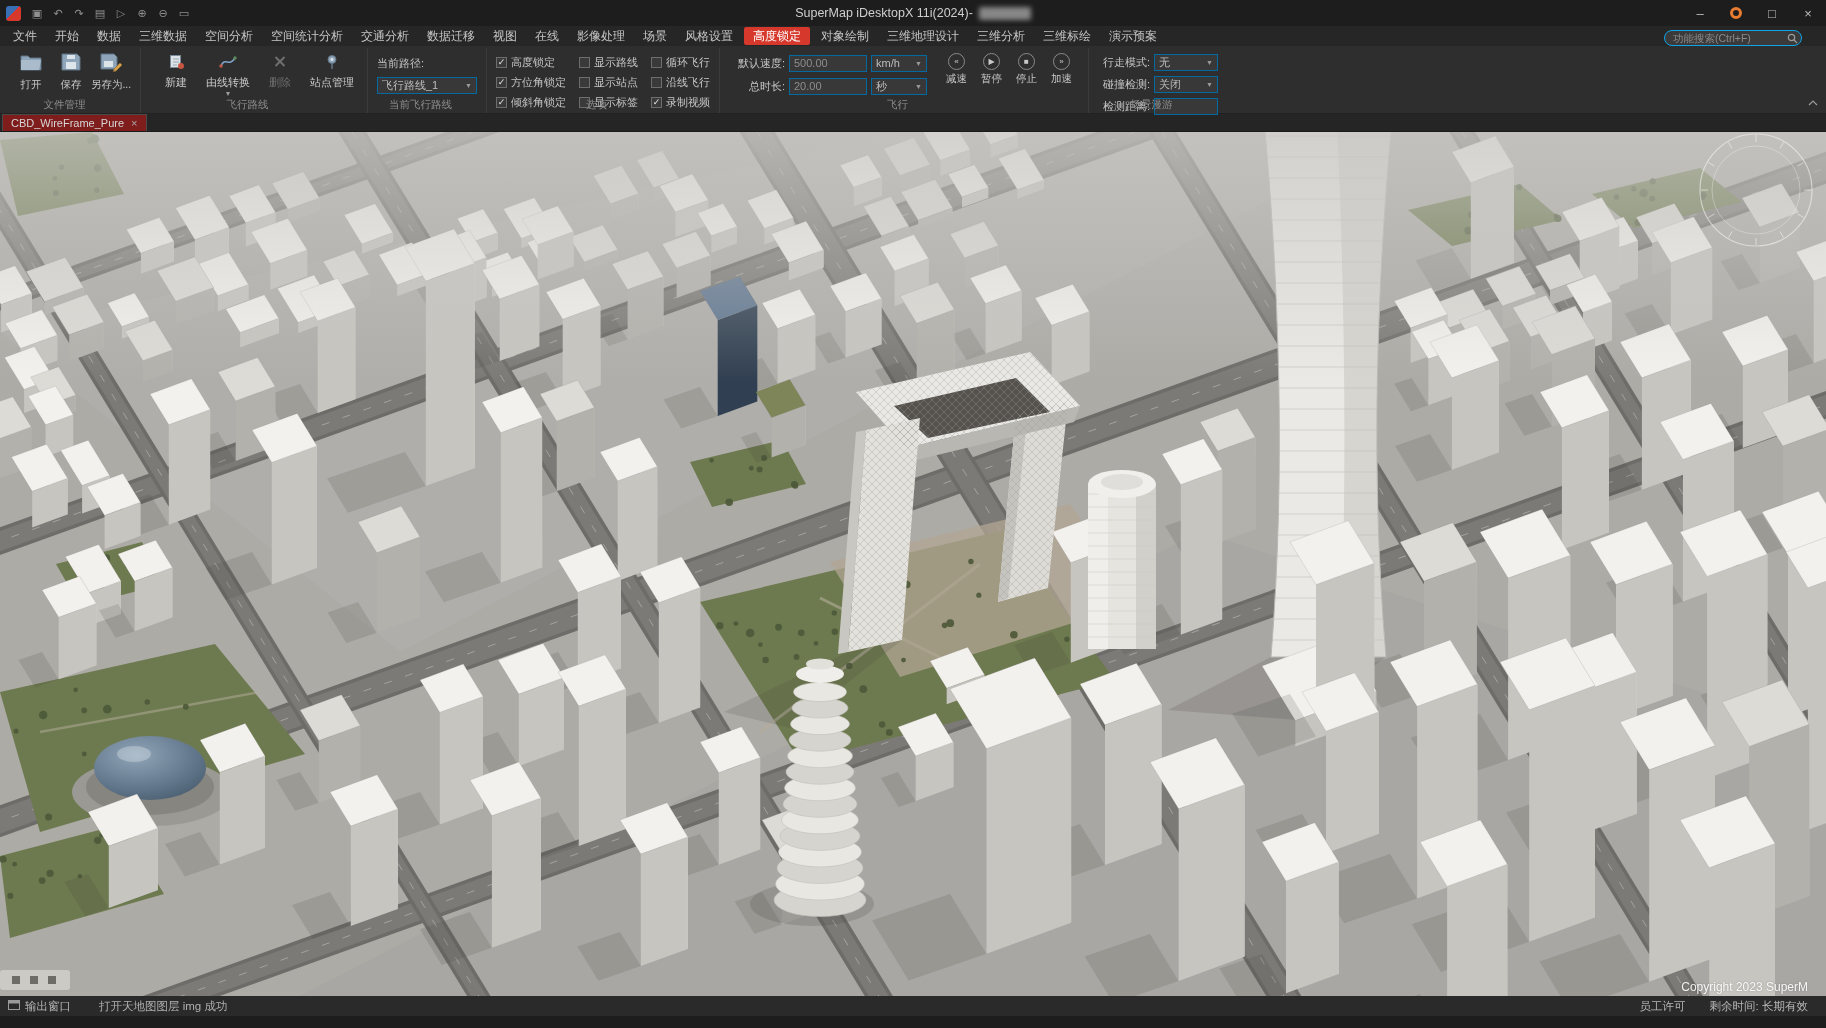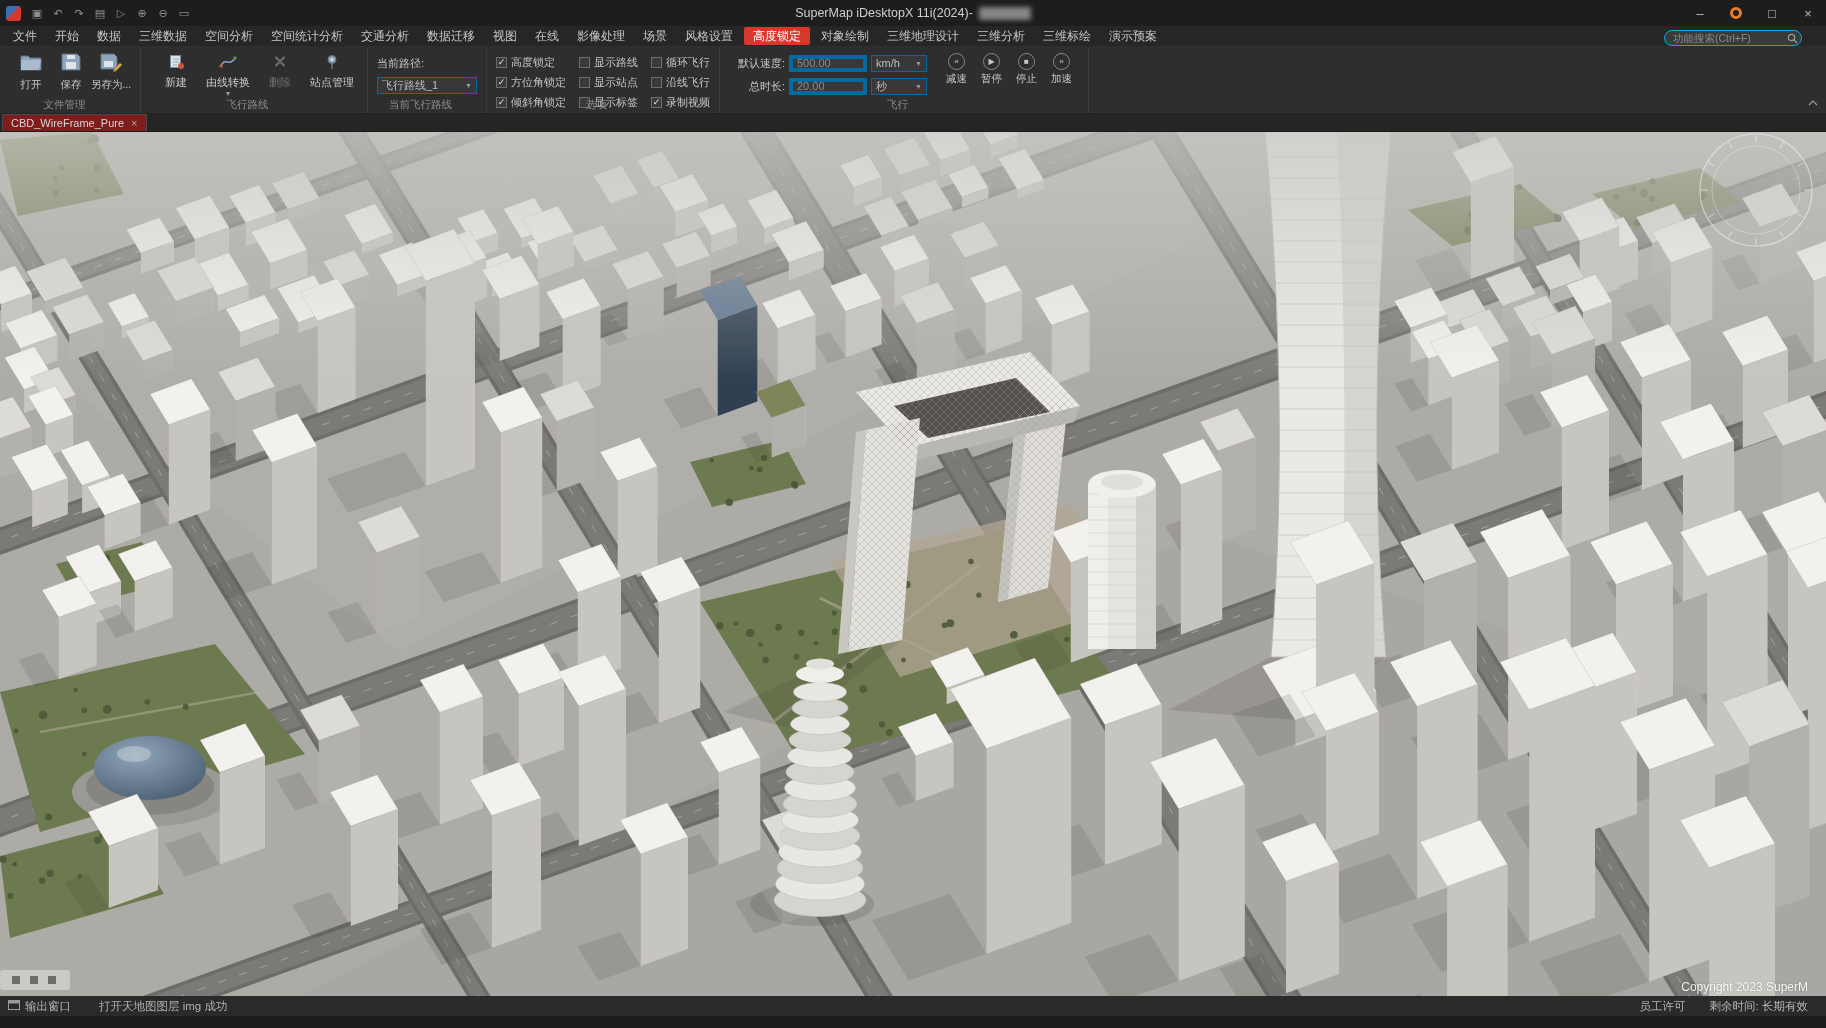--- a/index.html
+++ b/index.html
@@ -43,21 +43,21 @@
 .smallbtn{display:flex;flex-direction:column;align-items:center;width:52px;gap:1px;padding-top:4px}
 .smallbtn .blabel{font-size:11px;color:#c8c8c8;white-space:nowrap}
 .smallbtn.disabled .blabel{color:#6f6f6f}
 .smallbtn .caret{font-size:7px;color:#9a9a9a;line-height:6px}
 .checkcol{display:flex;flex-direction:column;gap:5px;padding-top:5px}
 .cb{display:flex;align-items:center;gap:4px;font-size:11px;color:#c6c6c6;white-space:nowrap}
 .cbbox{width:11px;height:11px;border:1px solid #6d6d6d;background:#3a3a3a;display:flex;align-items:center;
   justify-content:center;font-size:9px;color:#e8e8e8;line-height:9px;flex:0 0 auto}
 .frow{display:flex;align-items:center;gap:4px;font-size:11px;color:#c4c4c4;height:18px;white-space:nowrap}
 .flabel{display:inline-block;text-align:right}
-.tinput{background:#383838;border:4px solid #0369a1;color:#8d8d8d;font-size:11px;height:17px;padding:0 4px;outline:none}
+.tinput{background:#383838;border:1px solid #0369a1;color:#8d8d8d;font-size:11px;height:17px;padding:0 4px;outline:none}
 .tselect{background:#383838;border:1px solid #0369a1;color:#bdbdbd;font-size:11px;height:17px;display:flex;
   align-items:center;justify-content:space-between;padding:0 4px;gap:4px;white-space:nowrap}
 .caret{font-size:7px;color:#9a9a9a}
 .playbtn{display:flex;flex-direction:column;align-items:center;width:35px;gap:2px;padding-top:3px}
 .playcircle{width:17px;height:17px;border-radius:50%;border:1px solid #8a8a8a;color:#c9c9c9;font-size:8px;
   display:flex;align-items:center;justify-content:center;line-height:8px}
 .plabel{font-size:10.5px;color:#c8c8c8;white-space:nowrap}
 #ribbon-collapse{position:absolute;right:8px;bottom:3px}
 
 
@@ -311,20 +311,43 @@
             <span class="plabel">停止</span>
           </div>
           <div class="playbtn">
             <span class="playcircle">»</span>
             <span class="plabel">加速</span>
           </div>
         </div>
       <div class="glabel">飞行</div>
     </div>
 
+    <div class="rgroup" style="border-right:none">
+      <div class="gcol">
+        <div class="frow">
+          <span class="flabel" style="width:52px">行走模式:</span>
+          <div class="tselect" style="width:64px">
+            <span>无</span>
+            <span class="caret">▼</span>
+          </div>
+        </div>
+        <div class="frow">
+          <span class="flabel" style="width:52px">碰撞检测:</span>
+          <div class="tselect" style="width:64px">
+            <span>关闭</span>
+            <span class="caret">▼</span>
+          </div>
+        </div>
+        <div class="frow">
+          <span class="flabel" style="width:52px">检测距离:</span>
+          <input class="tinput" style="width: 64px;" value="">
+        </div>
+      </div>
+      <div class="glabel">场景漫游</div>
+    </div>
 
     <div id="ribbon-collapse">
       <svg width="10" height="6" viewBox="0 0 10 6">
           <path d="M1 5 L5 1 L9 5" stroke="#9a9a9a" stroke-width="1.2" fill="none"></path>
         </svg>
     </div>
   </div>
 
   <div id="doctabs">
       <div class="dtab">

